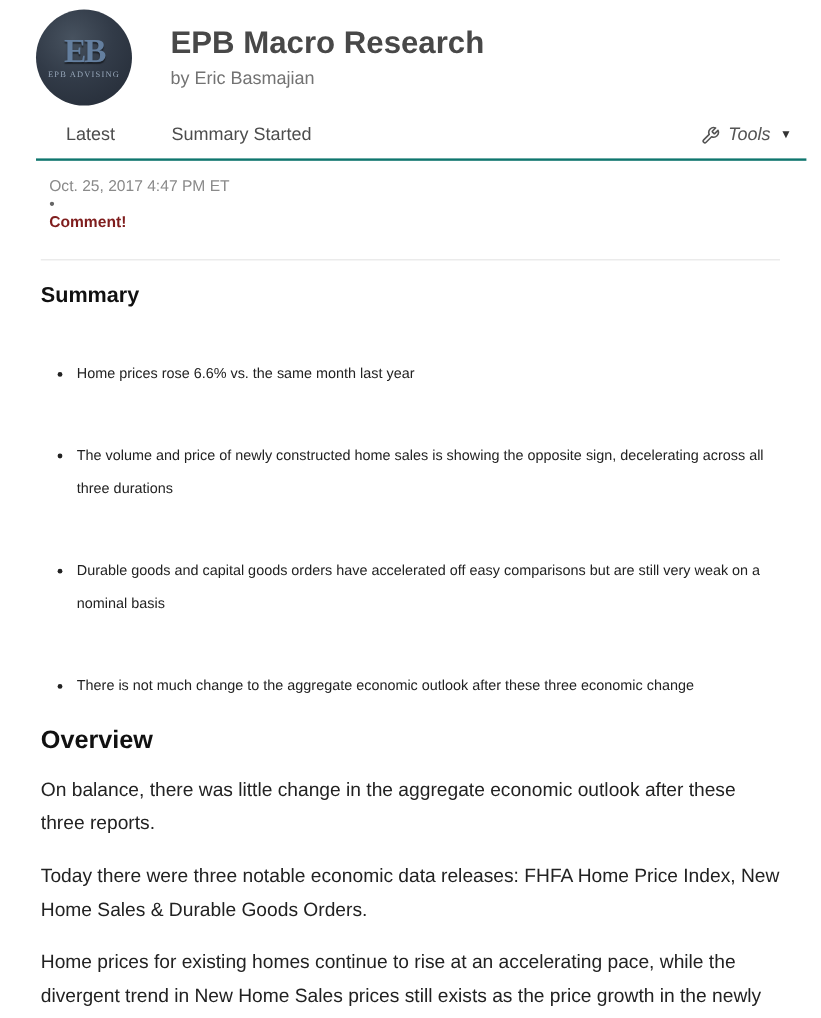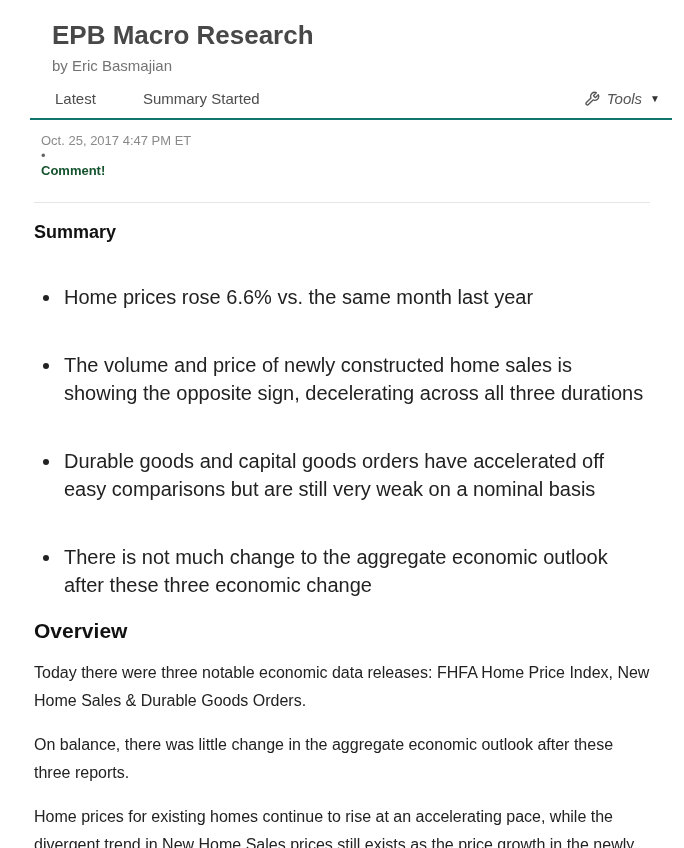--- a/index.html
+++ b/index.html
@@ -21,21 +21,21 @@
   }
   .logo-mono {
     font-family: "Liberation Serif", serif; font-weight: bold;
     font-size: 28px; line-height: 26px; color: #647f9f; letter-spacing: -2px;
     text-shadow: 0 1px 1px rgba(0,0,0,.5);
   }
   .logo-sub {
     font-size: 7px; color: #97a7ba; letter-spacing: 1px; margin-top: 1px;
     font-family: "Liberation Serif", serif; white-space: nowrap;
   }
-  .masthead-text { margin: 12px 0 0 22px; }
+  .masthead-text { margin: 12px 0 0 32px; }
   .pub-title { font-size: 26px; line-height: 30px; font-weight: bold; color: #484848; cursor: pointer; }
   .pub-byline { font-size: 15px; color: #737373; margin-top: 7px; }
 
   
   .nav {
     display: flex; align-items: center;
     margin: 0 12px 0 30px; padding: 16px 0 11px 0;
     border-bottom: 2px solid #0f766e;
     font-size: 15px;
   }
@@ -48,37 +48,41 @@
 
   
   .article { padding: 0 34px; }
   .article-title {
     margin-top: 23px; font-size: 33px; line-height: 40px;
     font-weight: bold; color: #0d0d0d; letter-spacing: -0.3px; max-width: 620px;
   }
   .meta { margin-top: 13px; font-size: 13px; display: flex; align-items: baseline; flex-direction: column; }
   .meta-date { color: #8a8a8a; }
   .meta-dot { color: #666; margin: 0 7px; }
-  .meta-comment { color: #14532d; font-weight: bold; text-decoration: none; cursor: pointer; }
+  .meta-comment { color: #7f1d1d; font-weight: bold; text-decoration: none; cursor: pointer; }
 
   .rule { border: none; border-top: 1px solid #e6e6e6; margin-top: 24px; }
 
   .summary-heading { font-size: 18px; font-weight: bold; color: #111; margin-top: 19px; }
   .summary-list { margin-top: 20px; padding-left: 28px; list-style: disc outside; }
-  .summary-list li { font-size: 20px; line-height: 28px; color: #222; margin-bottom: 10px; padding-left: 2px; margin-top: 40px; }
+  .summary-list li { font-size: 12px; line-height: 28px; color: #222; margin-bottom: 10px; padding-left: 2px; margin-top: 40px; }
 
   .overview-heading { font-size: 21px; font-weight: bold; color: #111; margin-top: 20px; }
   .article p { font-size: 16px; line-height: 28px; color: #222; margin-top: 16px; max-width: 618px; }
 </style>
 </head>
 <body>
 
 <div class="page">
 
   <header class="masthead">
+    <div class="logo">
+      <div class="logo-mono">EB</div>
+      <div class="logo-sub">EPB ADVISING</div>
+    </div>
     <div class="masthead-text">
       <h1 class="pub-title">EPB Macro Research</h1>
       <div class="pub-byline">by Eric Basmajian</div>
     </div>
   </header>
 
   <nav class="nav">
     <a class="nav-link first">Latest</a>
     <a class="nav-link">Summary Started</a>
     <div class="tools">
@@ -104,18 +108,18 @@
 
     <h3 class="summary-heading">Summary</h3>
     <ul class="summary-list">
       <li>Home prices rose 6.6% vs. the same month last year</li>
       <li>The volume and price of newly constructed home sales is showing the opposite sign, decelerating across all three durations</li>
       <li>Durable goods and capital goods orders have accelerated off easy comparisons but are still very weak on a nominal basis</li>
       <li>There is not much change to the aggregate economic outlook after these three economic change</li>
     </ul>
 
     <h3 class="overview-heading">Overview</h3>
+    <p>On balance, there was little change in the aggregate economic outlook after these three reports.</p>
     <p>Today there were three notable economic data releases: FHFA Home Price Index, New Home Sales &amp; Durable Goods Orders.</p>
-    <p>On balance, there was little change in the aggregate economic outlook after these three reports.</p>
     <p>Home prices for existing homes continue to rise at an accelerating pace, while the divergent trend in New Home Sales prices still exists as the price growth in the newly constructed segment of the market is still decelerating.</p>
   </article>
 
 </div>
 
 </body></html>

